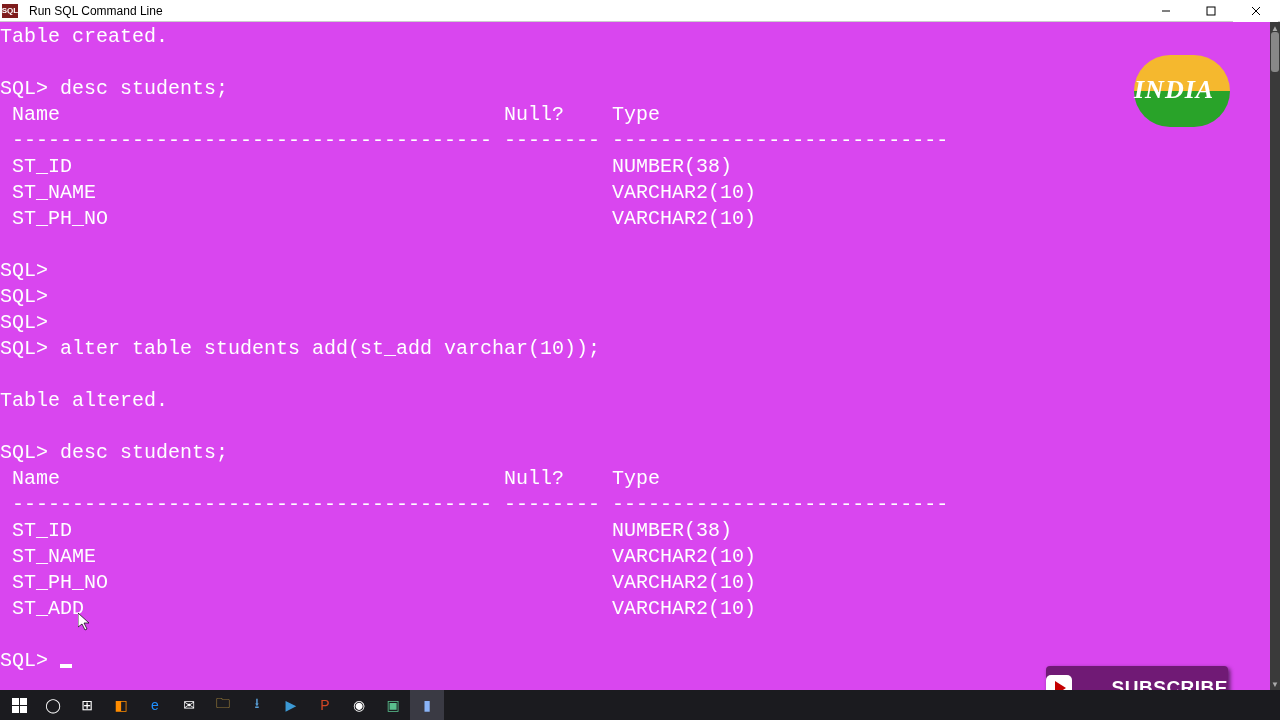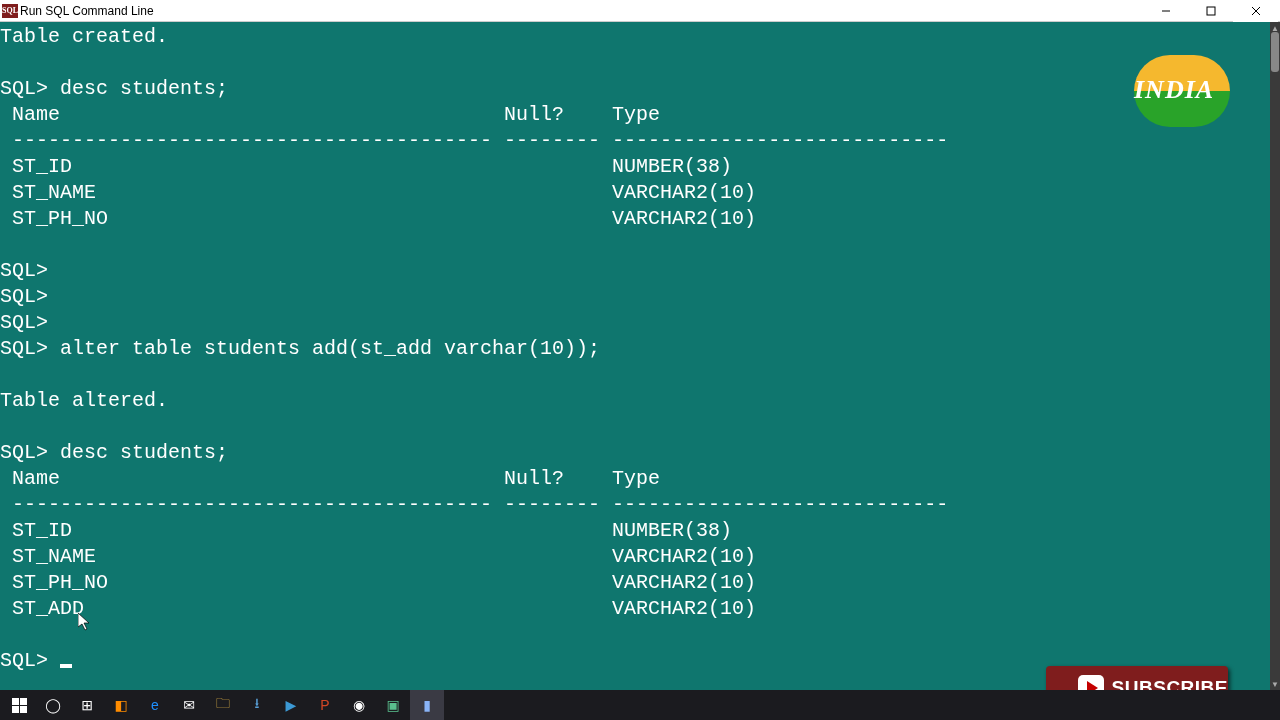--- a/index.html
+++ b/index.html
@@ -17,39 +17,39 @@
     display: flex;
     align-items: center;
     padding: 0 2px;
     font-size: 12px;
     color: #000;
     border-bottom: 1px solid #ccc;
   }
   .titlebar .app-icon {
     width: 16px; height: 14px;
     background: #7f1d1d;
-    margin-right: 2px;
+    margin-right: 11px;
     display:flex;align-items:center;justify-content:center;
-    color:#fff;font-size:8px;font-weight:bold;font-family:Liberation Serif, serif;
+    color:#fff;font-size:8px;font-weight:bold;
   }
   .titlebar .title { flex: 0 0 auto; }
   .titlebar .spacer { flex: 1; }
   .titlebar .win-controls { display: flex; }
   .titlebar .win-btn {
     width: 45px; height: 22px;
     display: flex; align-items: center; justify-content: center;
     font-size: 10px;
   }
   .titlebar .win-btn.close { background:#fff; }
   .titlebar .win-btn svg { width:10px;height:10px; }
 
   .terminal {
     position: absolute;
     top: 22px; left: 0; right: 10px; bottom: 30px;
-    background: #0f766e;
+    background: #d946ef;
     color: #fff;
     font-family: Consolas, "Courier New", monospace;
     font-size: 20px;
     line-height: 26px;
     padding: 2px 0 0 0;
     white-space: pre;
     overflow: hidden;
   }
   .scrollbar-v {
     position: absolute;
@@ -93,23 +93,23 @@
     position:absolute;top:20px;left:0;right:0;
     font-family: Georgia, 'Times New Roman', serif;
     font-style: italic; font-weight: bold; color:#fff;
     font-size: 26px; letter-spacing:1px;
   }
 
   .subscribe {
     position:absolute;
     right: 52px; bottom: 10px;
     width: 182px; height: 44px;
-    background: #7f1d1d;
+    background: #701a75;
     border-radius: 4px;
-    display:flex;align-items:center;justify-content:flex-end;
+    display:flex;align-items:center;justify-content:space-between;
     box-shadow: 2px 2px 4px rgba(0,0,0,.6);
     color:#fff; font-weight:bold; font-size:19px; letter-spacing:.5px;
   }
   .subscribe .play {
     width:26px;height:26px;border-radius:5px;background:#fff;margin-right:8px;
     display:flex;align-items:center;justify-content:center;
   }
   .subscribe .play .tri {
     width:0;height:0;border-left:11px solid #c40000;border-top:7px solid transparent;border-bottom:7px solid transparent;margin-left:3px;
   }

